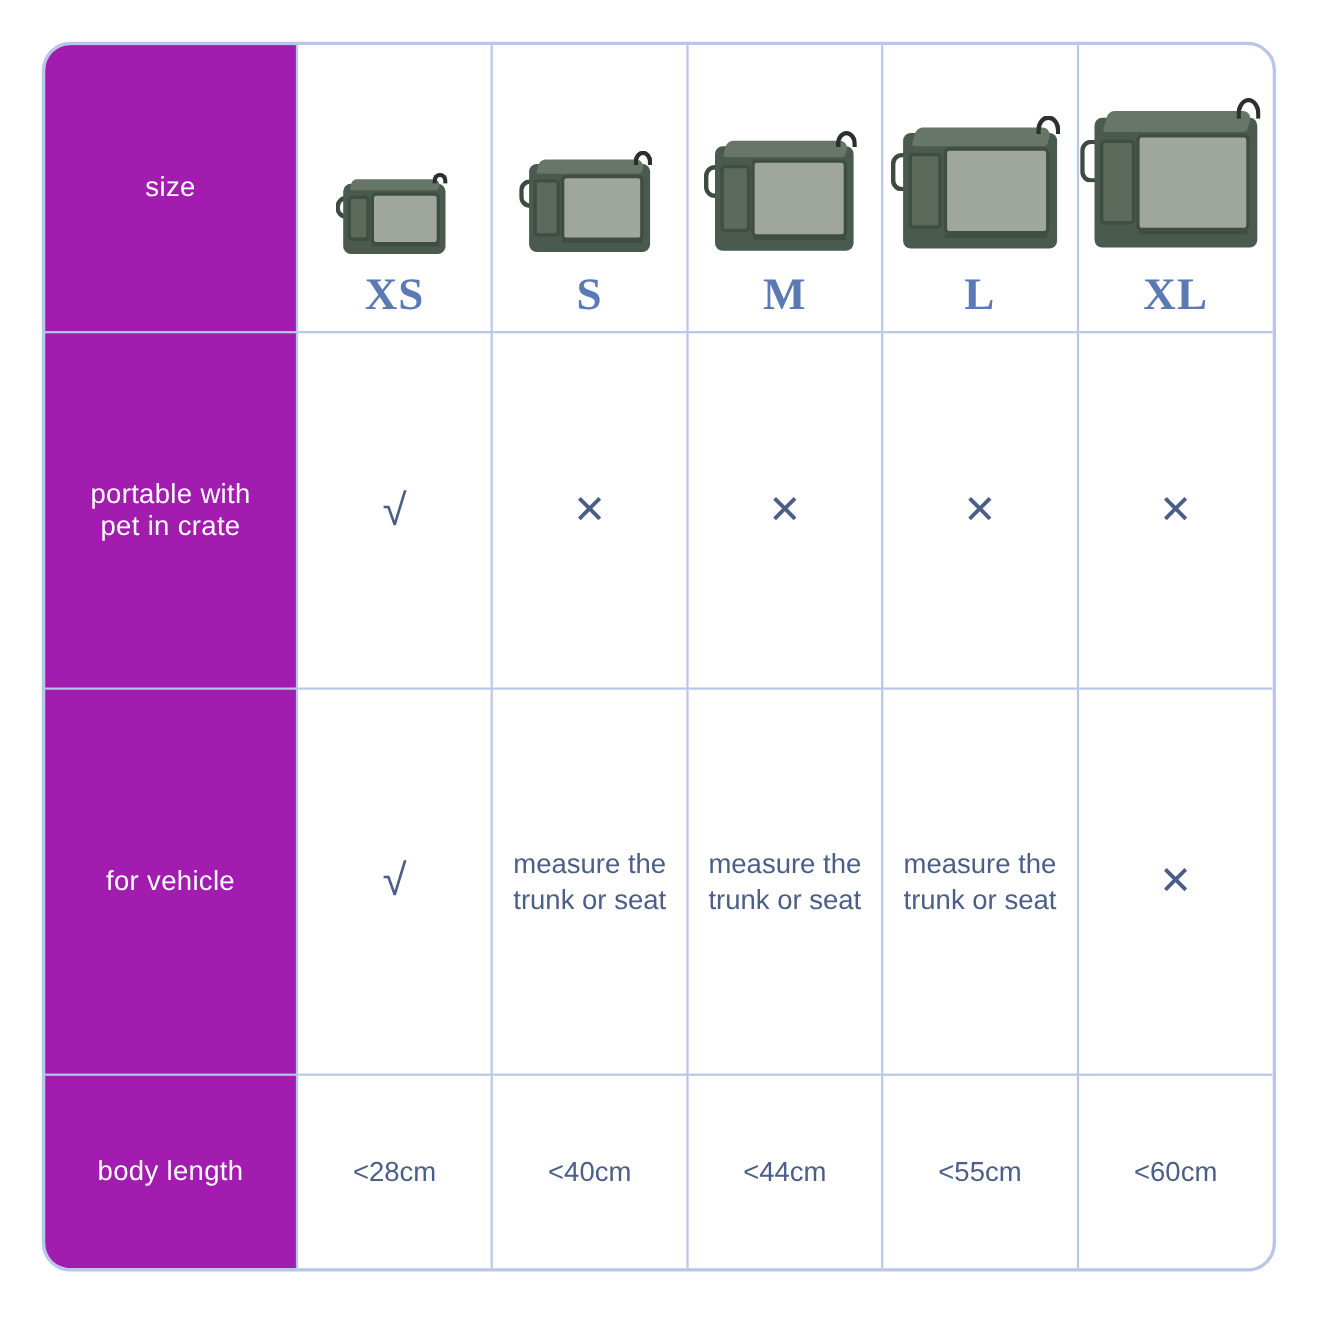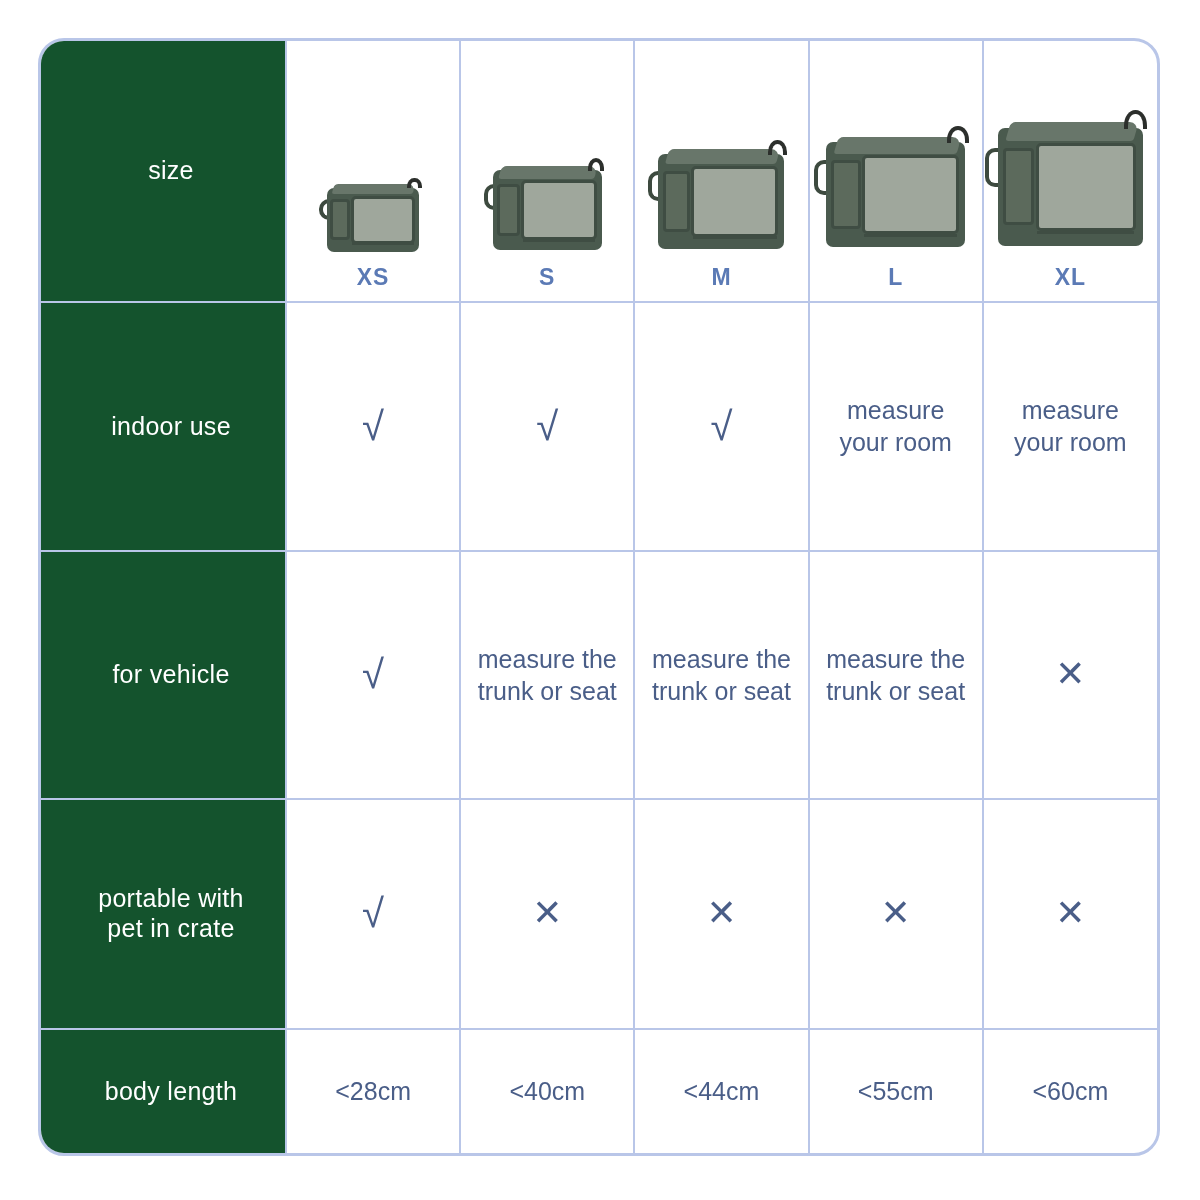--- a/index.html
+++ b/index.html
@@ -37,27 +37,26 @@
     table-layout: fixed;
   }
   table.spec td {
     border: 2px solid #b9c6e8;
     padding: 0;
     vertical-align: middle;
     text-align: center;
     color: #4a5e88;
   }
   table.spec tr td:first-child {
-    background: #14532d;
+    background: #a21caf;
     color: #ffffff;
     font-size: 25px;
     line-height: 1.18;
     letter-spacing: 0.3px;
     width: 228px;
-    padding-left: 16px;
   }
   
   table.spec tr:first-child td { border-top: none; }
   table.spec tr:last-child td { border-bottom: none; }
   table.spec tr td:first-child { border-left: none; }
   table.spec tr td:last-child { border-right: none; }
 
   .row-head-label {
     display: block;
     padding: 0 6px;
@@ -71,25 +70,26 @@
   .hdr-inner {
     display: flex;
     flex-direction: column;
     align-items: center;
     justify-content: flex-end;
     height: 100%;
     padding-bottom: 10px;
     box-sizing: border-box;
   }
   .size-label {
-    font-size: 23px;
+    font-size: 41px;
     font-weight: bold;
     color: #5b7ab5;
     letter-spacing: 1px;
     margin-top: 6px;
+    font-family: Liberation Serif, serif;
   }
   .crate-wrap {
     flex: 1;
     display: flex;
     align-items: flex-end;
     justify-content: center;
     width: 100%;
   }
 
   
@@ -281,79 +281,61 @@
                   <div class="handle"></div>
                 </div>
               </div>
               <div class="size-label">XL</div>
             </div>
           </td>
         </tr>
 
 
 
+
         <tr>
           <td>
-            <span class="row-head-label">indoor use</span>
+            <span class="row-head-label two-line">portable with
+pet in crate</span>
           </td>
           <td class="data-cell">
             <span class="mark">√</span>
           </td>
           <td class="data-cell">
-            <span class="mark">√</span>
-          </td>
-          <td class="data-cell">
-            <span class="mark">√</span>
-          </td>
-          <td class="data-cell two-line">measure
-your room</td>
-          <td class="data-cell two-line">measure
-your room</td>
+            <span class="mark cross">✕</span>
+          </td>
+          <td class="data-cell">
+            <span class="mark cross">✕</span>
+          </td>
+          <td class="data-cell">
+            <span class="mark cross">✕</span>
+          </td>
+          <td class="data-cell">
+            <span class="mark cross">✕</span>
+          </td>
         </tr>
 
         <tr>
           <td>
             <span class="row-head-label">for vehicle</span>
           </td>
           <td class="data-cell">
             <span class="mark">√</span>
           </td>
           <td class="data-cell two-line">measure the
 trunk or seat</td>
           <td class="data-cell two-line">measure the
 trunk or seat</td>
           <td class="data-cell two-line">measure the
 trunk or seat</td>
           <td class="data-cell">
             <span class="mark cross">✕</span>
           </td>
         </tr>
 
-        <tr>
-          <td>
-            <span class="row-head-label two-line">portable with
-pet in crate</span>
-          </td>
-          <td class="data-cell">
-            <span class="mark">√</span>
-          </td>
-          <td class="data-cell">
-            <span class="mark cross">✕</span>
-          </td>
-          <td class="data-cell">
-            <span class="mark cross">✕</span>
-          </td>
-          <td class="data-cell">
-            <span class="mark cross">✕</span>
-          </td>
-          <td class="data-cell">
-            <span class="mark cross">✕</span>
-          </td>
-        </tr>
-
 
         <tr>
           <td>
             <span class="row-head-label">body length</span>
           </td>
           <td class="data-cell">&lt;28cm</td>
           <td class="data-cell">&lt;40cm</td>
           <td class="data-cell">&lt;44cm</td>
           <td class="data-cell">&lt;55cm</td>
           <td class="data-cell">&lt;60cm</td>

